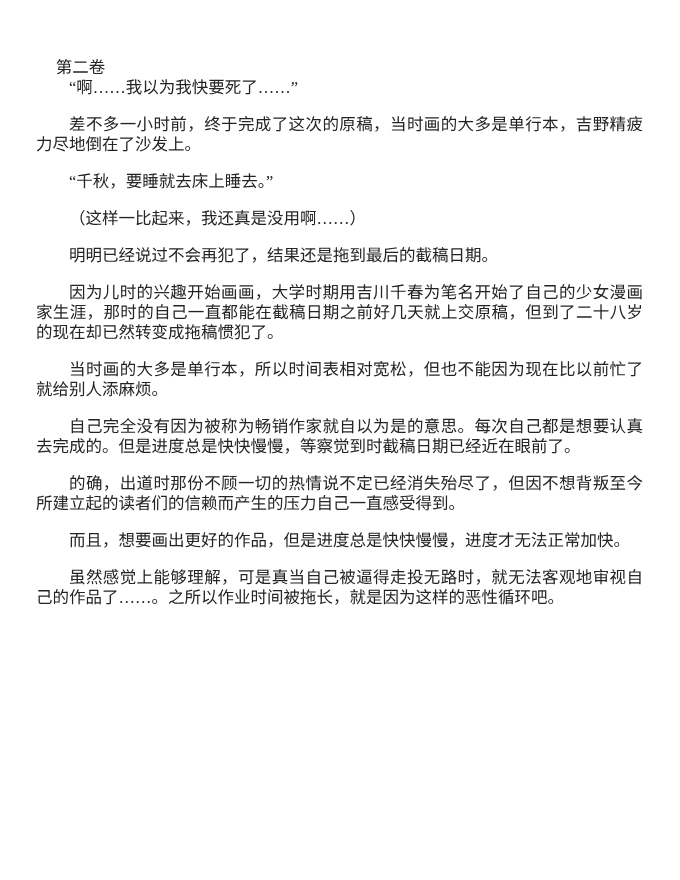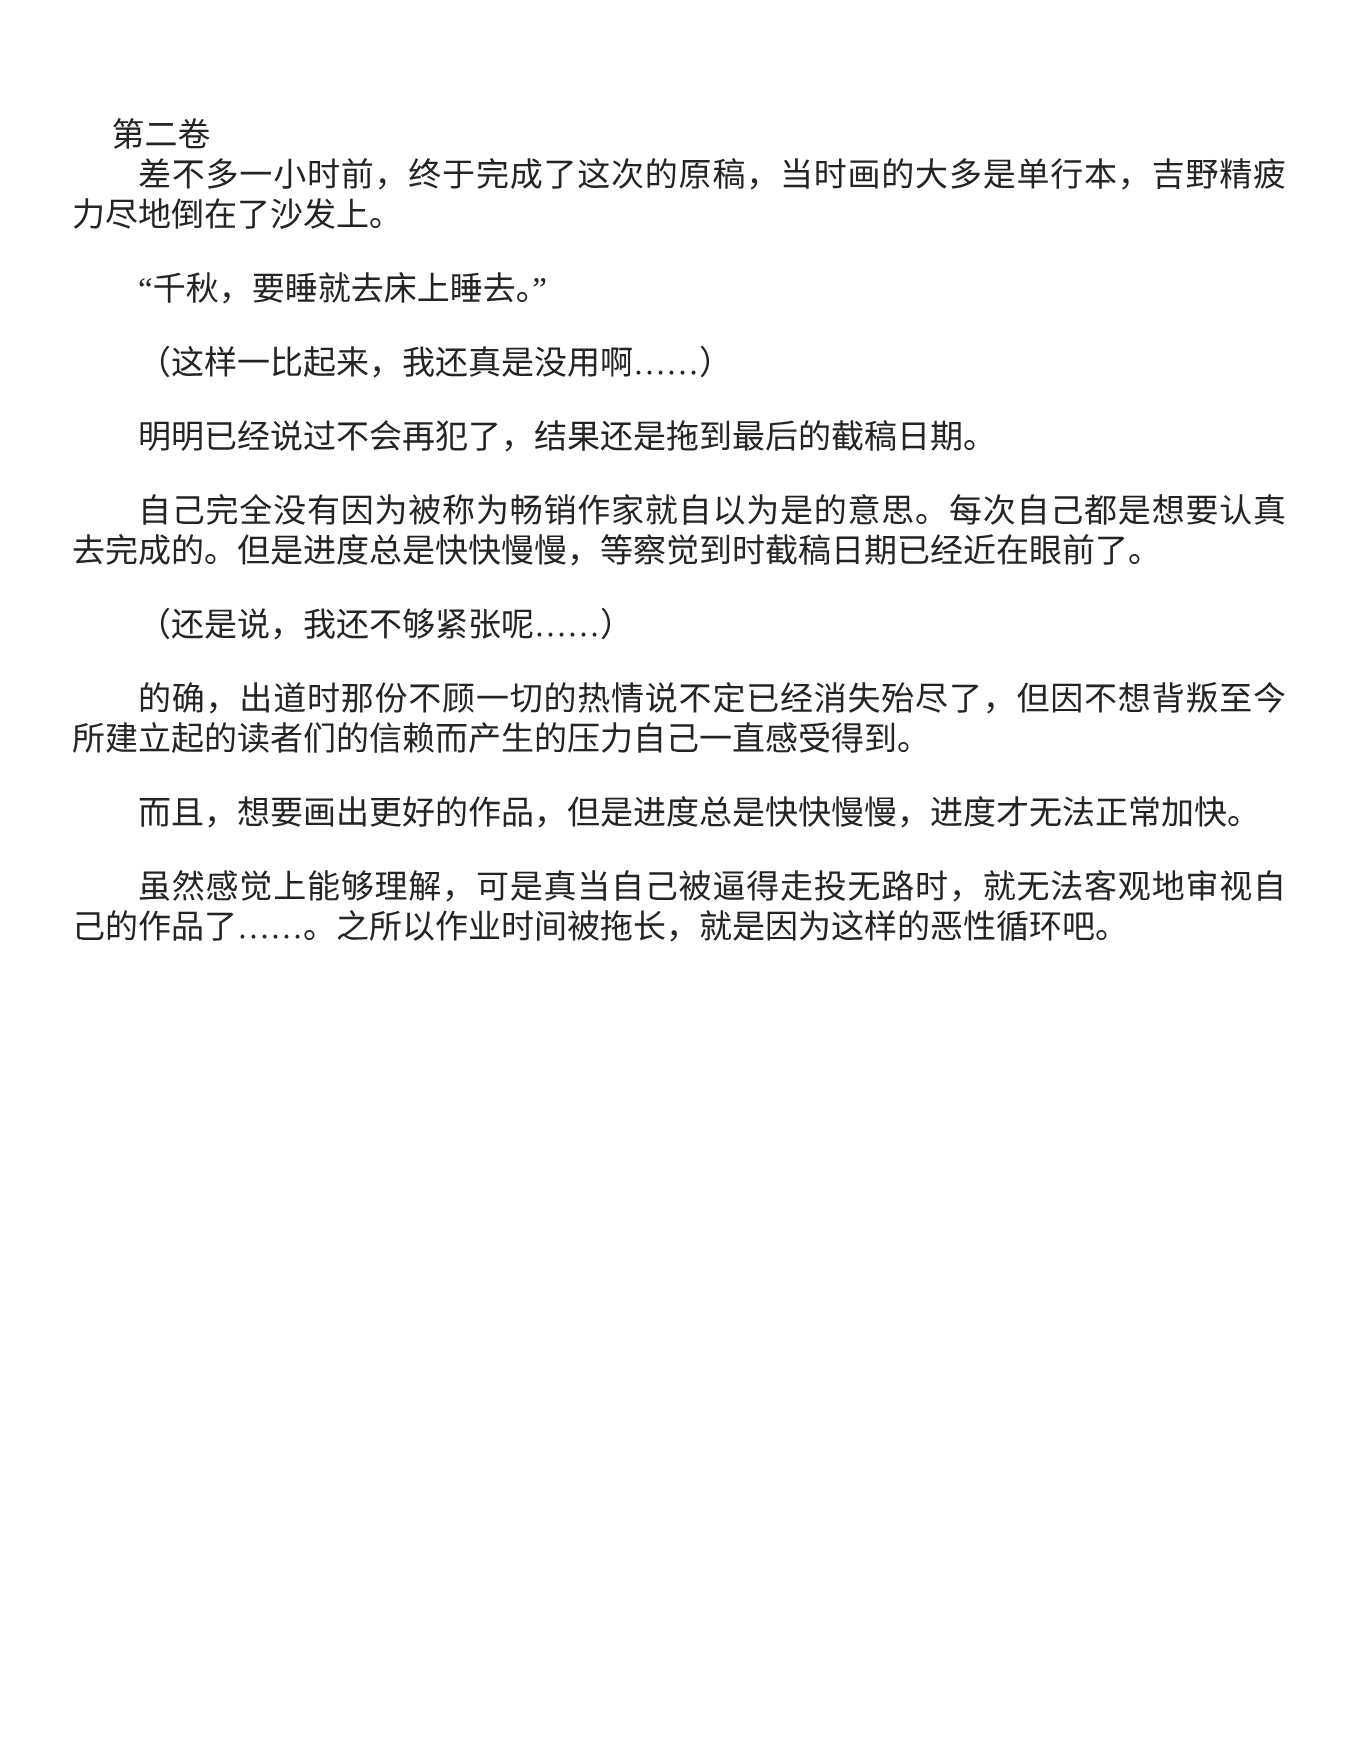--- a/index.html
+++ b/index.html
@@ -31,22 +31,24 @@
     margin-bottom: 0;
     text-indent: 1.2em;
     text-align: left;
   }
 </style>
 </head>
 <body>
 
 <div class="page">
   <p class="volume-heading">第二卷</p>
+  <p>“啊……我以为我快要死了……”</p>
   <p>差不多一小时前，终于完成了这次的原稿，当时画的大多是单行本，吉野精疲力尽地倒在了沙发上。</p>
   <p>“千秋，要睡就去床上睡去。”</p>
   <p>（这样一比起来，我还真是没用啊……）</p>
   <p>明明已经说过不会再犯了，结果还是拖到最后的截稿日期。</p>
+  <p>因为儿时的兴趣开始画画，大学时期用吉川千春为笔名开始了自己的少女漫画家生涯，那时的自己一直都能在截稿日期之前好几天就上交原稿，但到了二十八岁的现在却已然转变成拖稿惯犯了。</p>
+  <p>当时画的大多是单行本，所以时间表相对宽松，但也不能因为现在比以前忙了就给别人添麻烦。</p>
   <p>自己完全没有因为被称为畅销作家就自以为是的意思。每次自己都是想要认真去完成的。但是进度总是快快慢慢，等察觉到时截稿日期已经近在眼前了。</p>
-  <p>（还是说，我还不够紧张呢……）</p>
   <p>的确，出道时那份不顾一切的热情说不定已经消失殆尽了，但因不想背叛至今所建立起的读者们的信赖而产生的压力自己一直感受得到。</p>
   <p>而且，想要画出更好的作品，但是进度总是快快慢慢，进度才无法正常加快。</p>
   <p>虽然感觉上能够理解，可是真当自己被逼得走投无路时，就无法客观地审视自己的作品了……。之所以作业时间被拖长，就是因为这样的恶性循环吧。</p>
 </div>
 
 </body></html>

